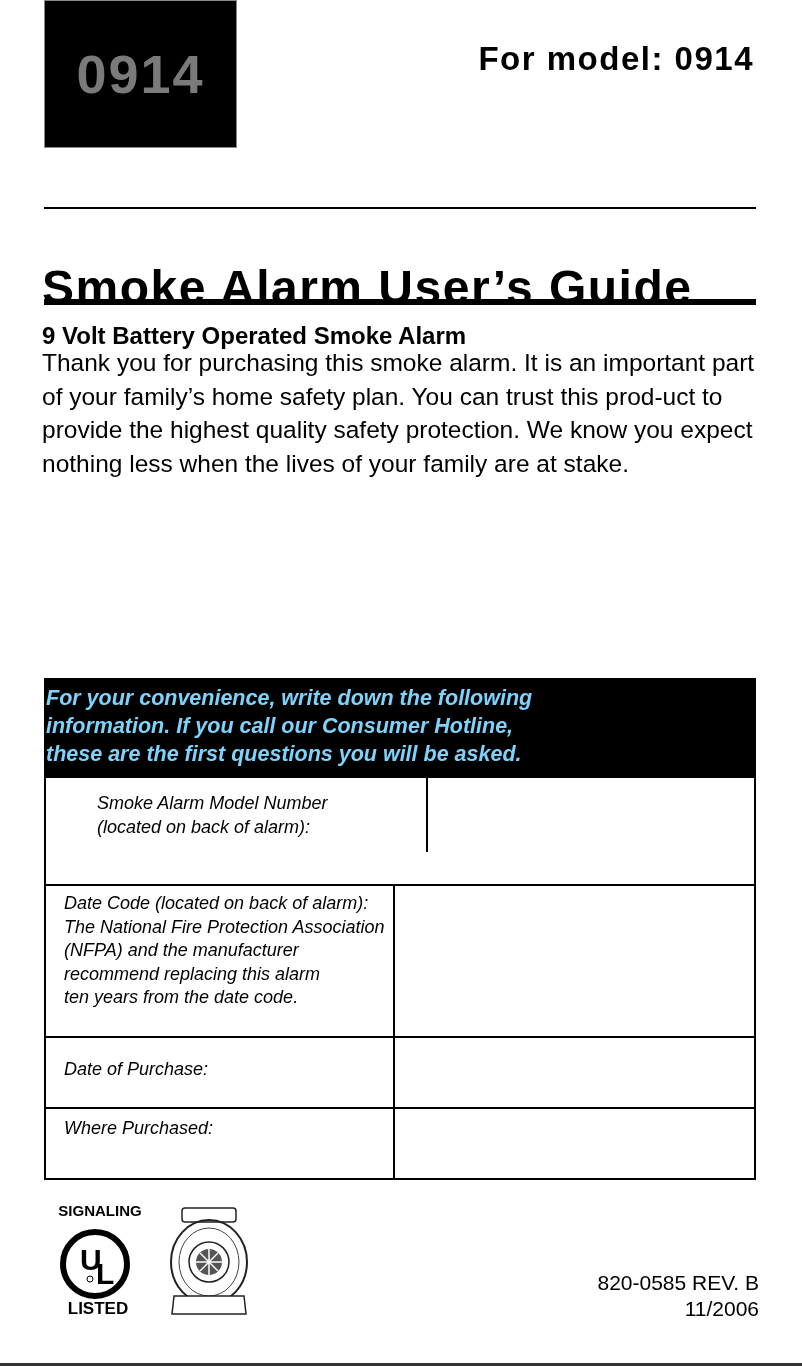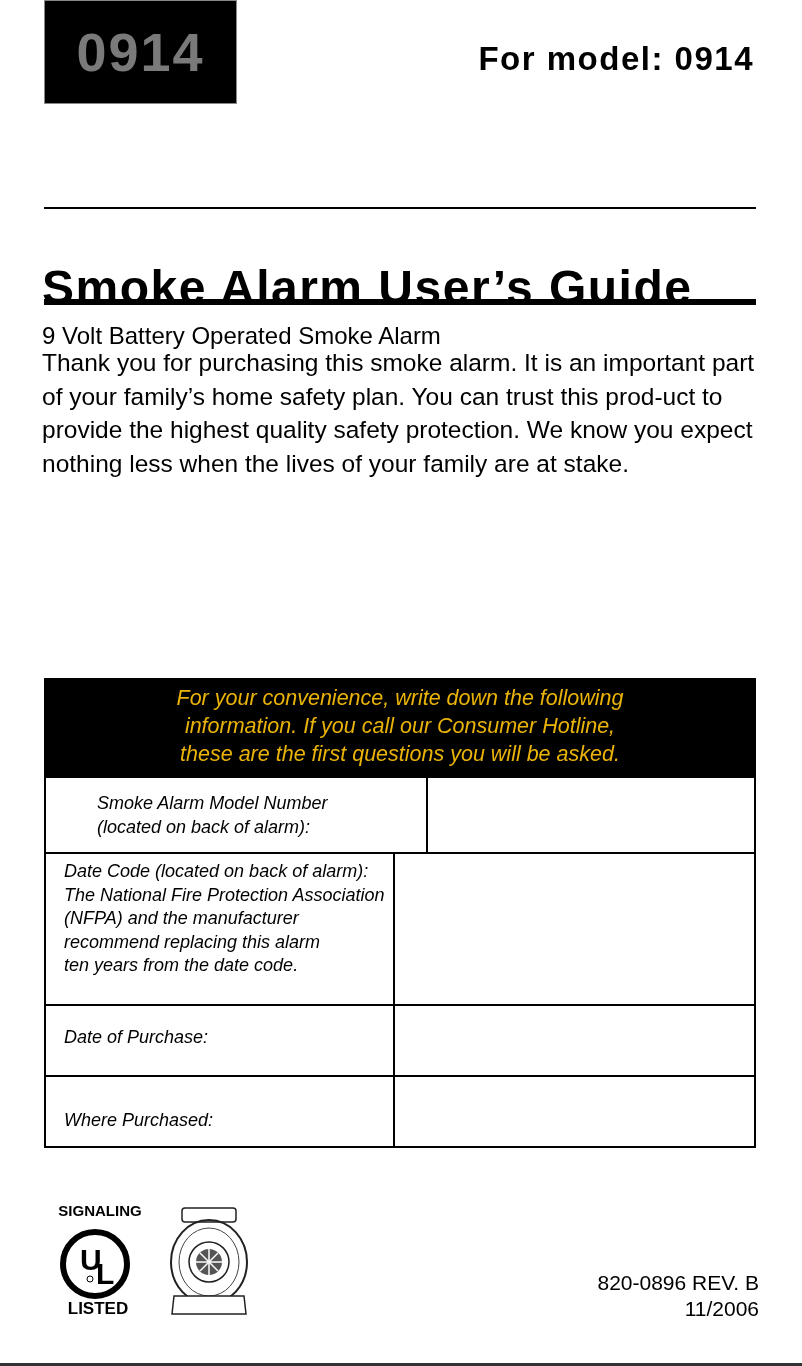--- a/index.html
+++ b/index.html
@@ -1,26 +1,26 @@
 <!DOCTYPE html>
 <html><head>
   <meta charset="utf-8">
   <style>
     html, body { margin: 0; padding: 0; background: #ffffff; }
     body { width: 802px; height: 1366px; position: relative; overflow: hidden; font-family: "Liberation Sans", sans-serif; color: #000; }
-    .model-box { position: absolute; left: 44px; top: 0; width: 193px; height: 104px; background: #000; border: 1px solid #888; box-sizing: border-box; display: flex; align-items: center; justify-content: center; }
+    .model-box { position: absolute; left: 44px; top: 0; width: 193px; height: 148px; background: #000; border: 1px solid #888; box-sizing: border-box; display: flex; align-items: center; justify-content: center; }
     .model-box span { color: #7a7a7a; font-weight: bold; font-size: 54px; letter-spacing: 2px; font-family: "Liberation Sans", sans-serif; }
     .for-model { position: absolute; right: 48px; top: 40px; font-size: 33px; font-weight: bold; letter-spacing: 1.5px; }
     .rule-thin { position: absolute; left: 44px; width: 712px; top: 207px; height: 2px; background: #000; }
     .title { position: absolute; left: 42px; top: 224px; font-size: 48px; font-weight: bold; letter-spacing: 1.5px; white-space: nowrap; margin-top: 36px; }
     .rule-thick { position: absolute; left: 44px; width: 712px; top: 299px; height: 6px; background: #000; }
-    .subtitle { position: absolute; left: 42px; top: 322px; font-size: 24px; font-weight: normal; }
+    .subtitle { position: absolute; left: 42px; top: 322px; font-size: 24px; font-weight: bold; }
     .intro { position: absolute; left: 42px; top: 346px; width: 720px; font-size: 24.5px; line-height: 33.5px; }
     .info-table { position: absolute; left: 44px; top: 678px; width: 712px; border: 2px solid #000; box-sizing: border-box; }
-    .info-header { background: #000; color: #eab308; text-align: center; font-weight: normal; font-style: italic; font-size: 21.5px; line-height: 28px; padding: 4px 0 10px 0; }
+    .info-header { background: #000; color: #7dd3fc; font-weight: bold; font-style: italic; font-size: 21.5px; line-height: 28px; padding: 4px 0 10px 0; }
     .info-row { display: flex; border-top: 2px solid #000; }
     .info-row:first-of-type { border-top: none; }
     .info-label { width: 349px; border-right: 2px solid #000; box-sizing: border-box; padding: 14px 0 0 18px; font-style: italic; font-size: 18px; line-height: 23.5px; white-space: pre-line; }
     .info-value { flex: 1; }
     .logos { position: absolute; left: 50px; top: 1200px; }
     .ul-logo { position: absolute; left: 0; top: 0; width: 100px; height: 118px; }
     .seal-logo { position: absolute; left: 116px; top: 4px; width: 86px; height: 116px; }
     .docnum { position: absolute; right: 43px; top: 1270px; text-align: right; font-size: 21px; line-height: 26px; }
     .bottom-rule { position: absolute; left: 0; width: 802px; top: 1363px; height: 3px; background: #333; }
   </style>
@@ -43,34 +43,34 @@
   <div class="info-header">
     <div>For your convenience, write down the following</div>
     <div>information.  If you call our Consumer Hotline,</div>
     <div>these are the first questions you will be asked.</div>
   </div>
   <div class="info-row" style="height:74px; border-top:none;padding-left:33px;">
     <div class="info-label">Smoke Alarm Model Number
 (located on back of alarm):</div>
     <div class="info-value"></div>
   </div>
-  <div class="info-row" style="height:150px;">
+  <div class="info-row" style="height:150px;margin-top:32px;">
     <div class="info-label" style="padding-top:6px;">Date Code (located on back of alarm):
 The National Fire Protection Association
 (NFPA) and the manufacturer
 recommend replacing this alarm
 ten years from the date code.</div>
     <div class="info-value"></div>
   </div>
   <div class="info-row" style="height:69px;gap:12px;">
     <div class="info-label" style="padding-top:20px;">Date of Purchase:</div>
     <div class="info-value"></div>
   </div>
   <div class="info-row" style="height:69px;">
-    <div class="info-label" style="padding-top:32px;">Where Purchased:</div>
+    <div class="info-label" style="padding-top:8px;">Where Purchased:</div>
     <div class="info-value"></div>
   </div>
 </div>
 
 <div class="logos">
   <svg class="ul-logo" viewBox="0 0 100 118">
     <text x="50" y="16" text-anchor="middle" font-family="Liberation Sans, sans-serif" font-weight="bold" font-size="15" fill="#000">SIGNALING</text>
     <circle cx="45" cy="64" r="32" fill="none" stroke="#000" stroke-width="6"></circle>
     <text x="30" y="70" font-family="Liberation Sans, sans-serif" font-weight="bold" font-size="30" fill="#000">U</text>
     <text x="46" y="84" font-family="Liberation Sans, sans-serif" font-weight="bold" font-size="30" fill="#000">L</text>
@@ -85,17 +85,17 @@
     <circle cx="43" cy="58" r="13" fill="#555"></circle>
     <line x1="30" y1="58" x2="56" y2="58" stroke="#fff" stroke-width="1.5"></line>
     <line x1="43" y1="45" x2="43" y2="71" stroke="#fff" stroke-width="1.5"></line>
     <line x1="34" y1="49" x2="52" y2="67" stroke="#fff" stroke-width="1.5"></line>
     <line x1="52" y1="49" x2="34" y2="67" stroke="#fff" stroke-width="1.5"></line>
     <path d="M8 92 L78 92 L80 110 L6 110 Z" fill="#fff" stroke="#222" stroke-width="1.5"></path>
   </svg>
 </div>
 
 <div class="docnum">
-  <div>820-0896 REV. B</div>
+  <div>820-0585 REV. B</div>
   <div>11/2006</div>
 </div>
 
 <div class="bottom-rule"></div>
 
 </body></html>

